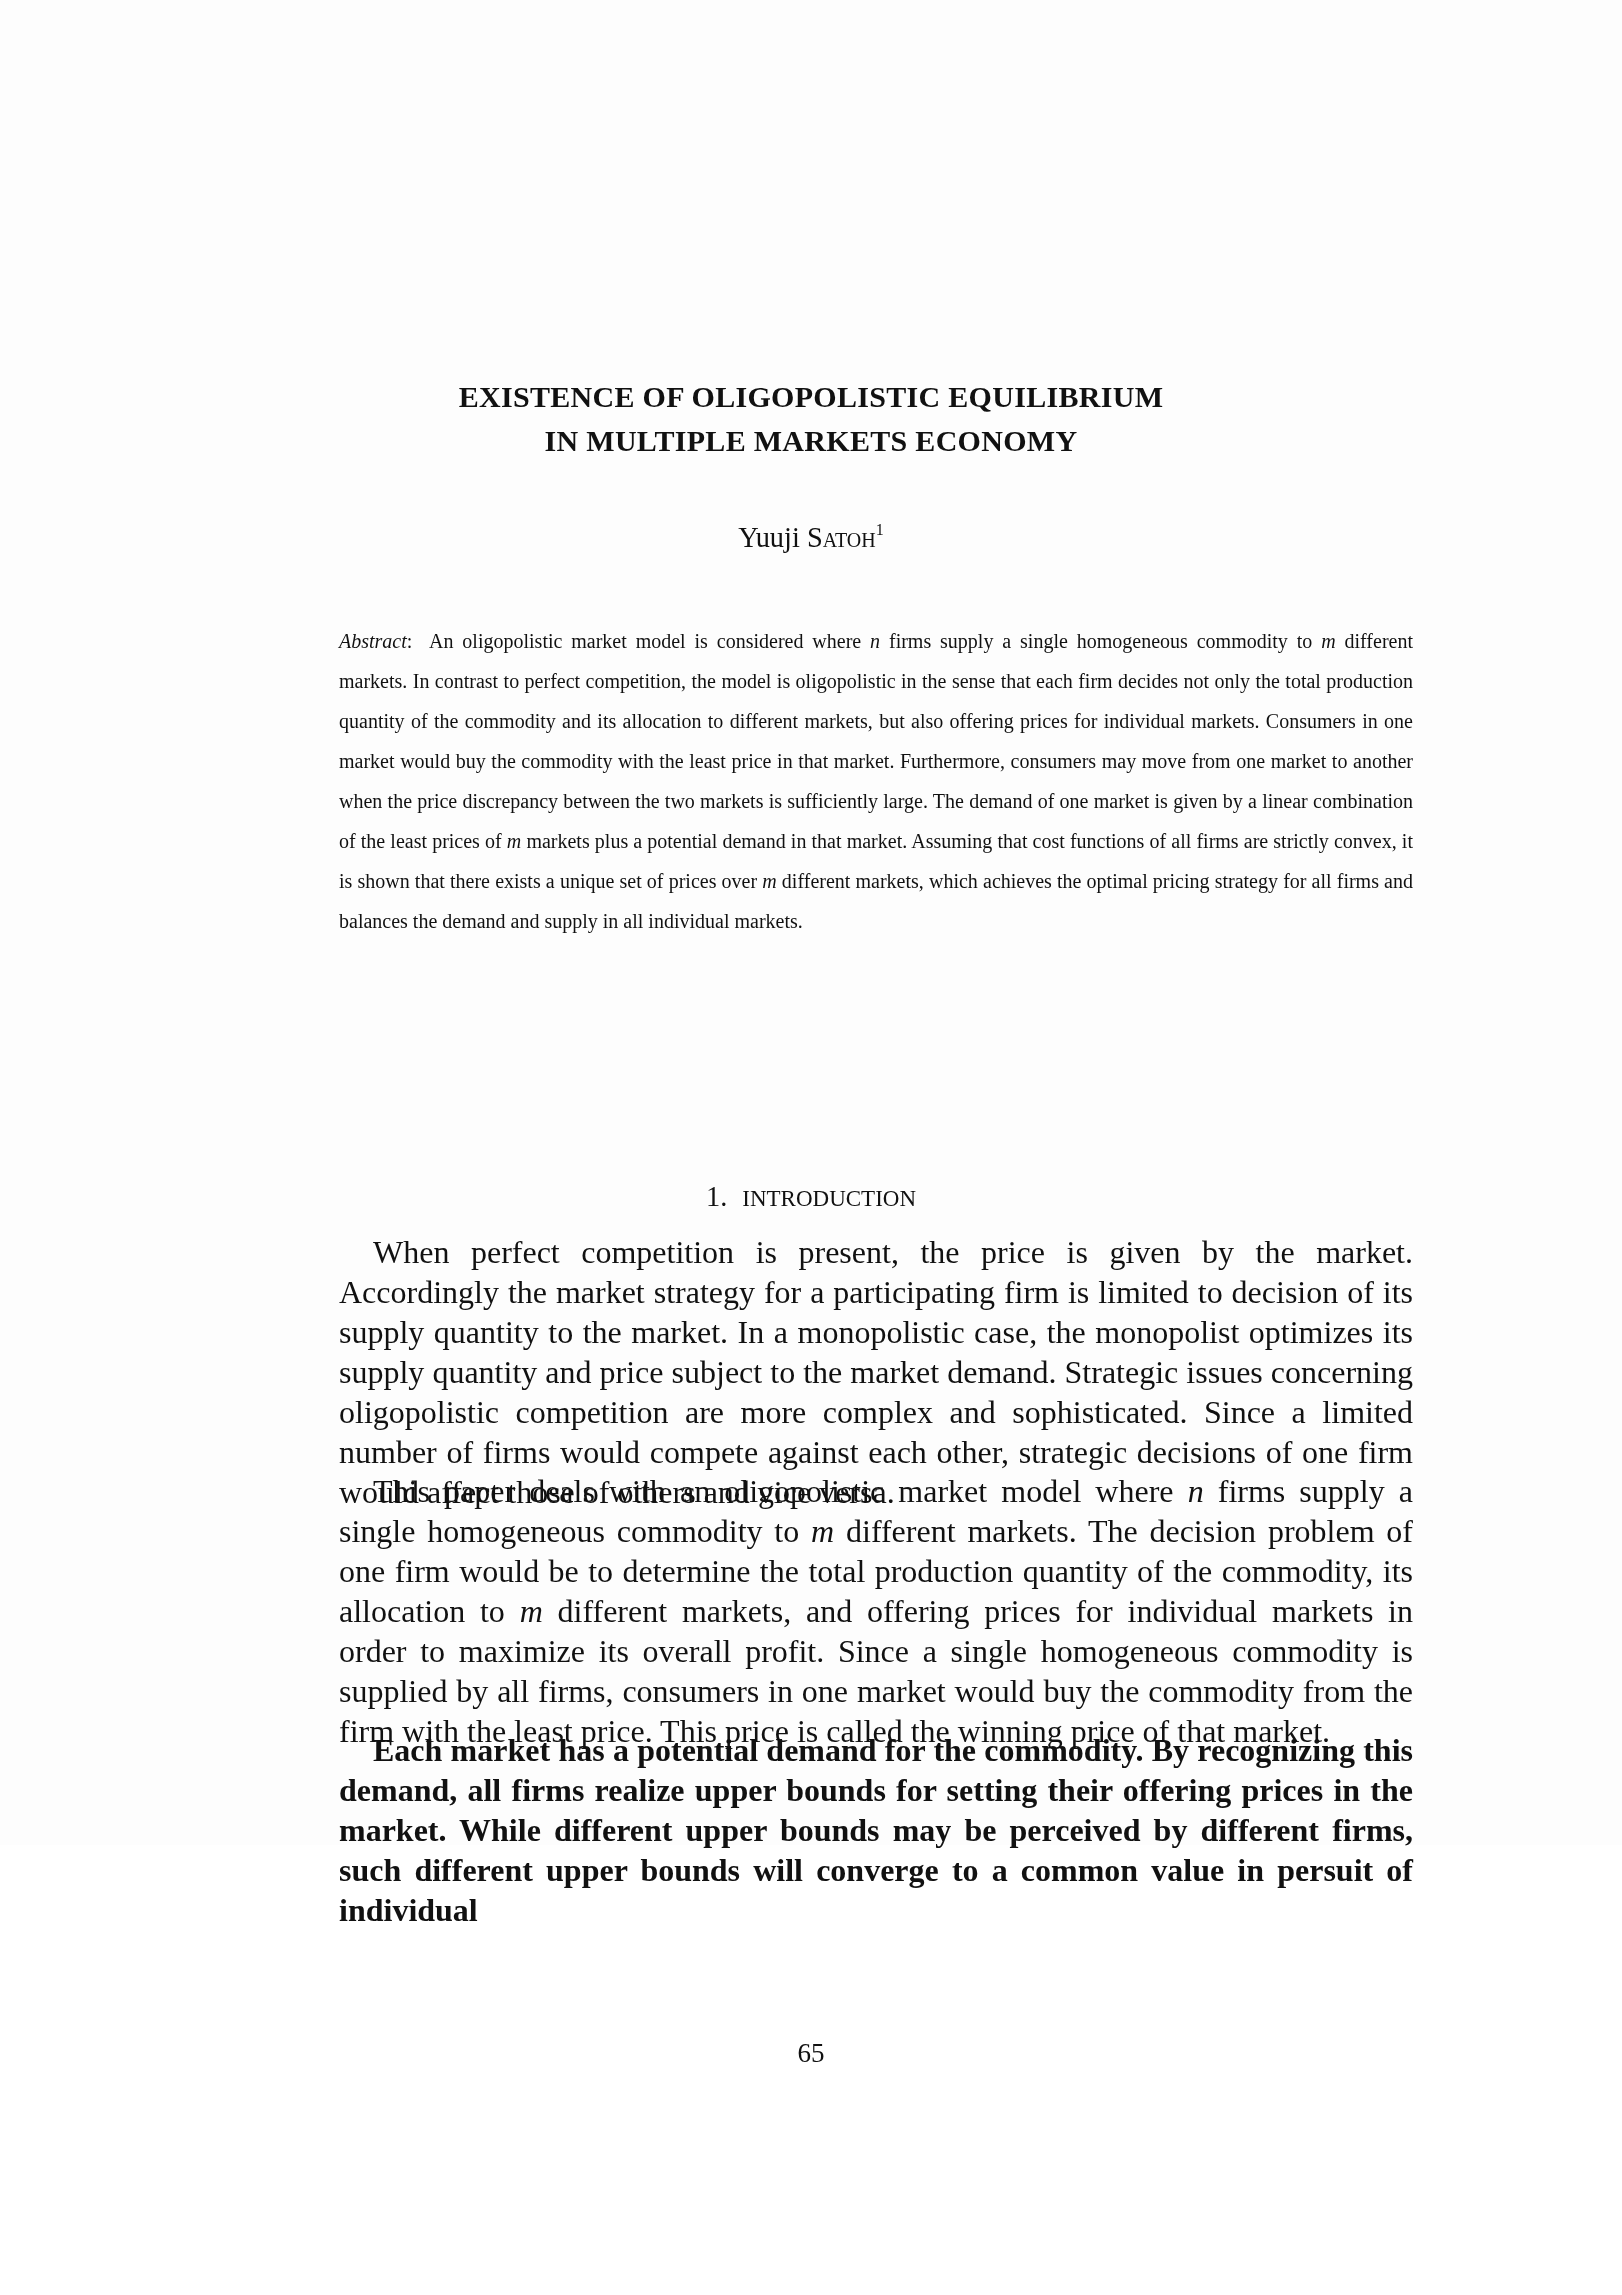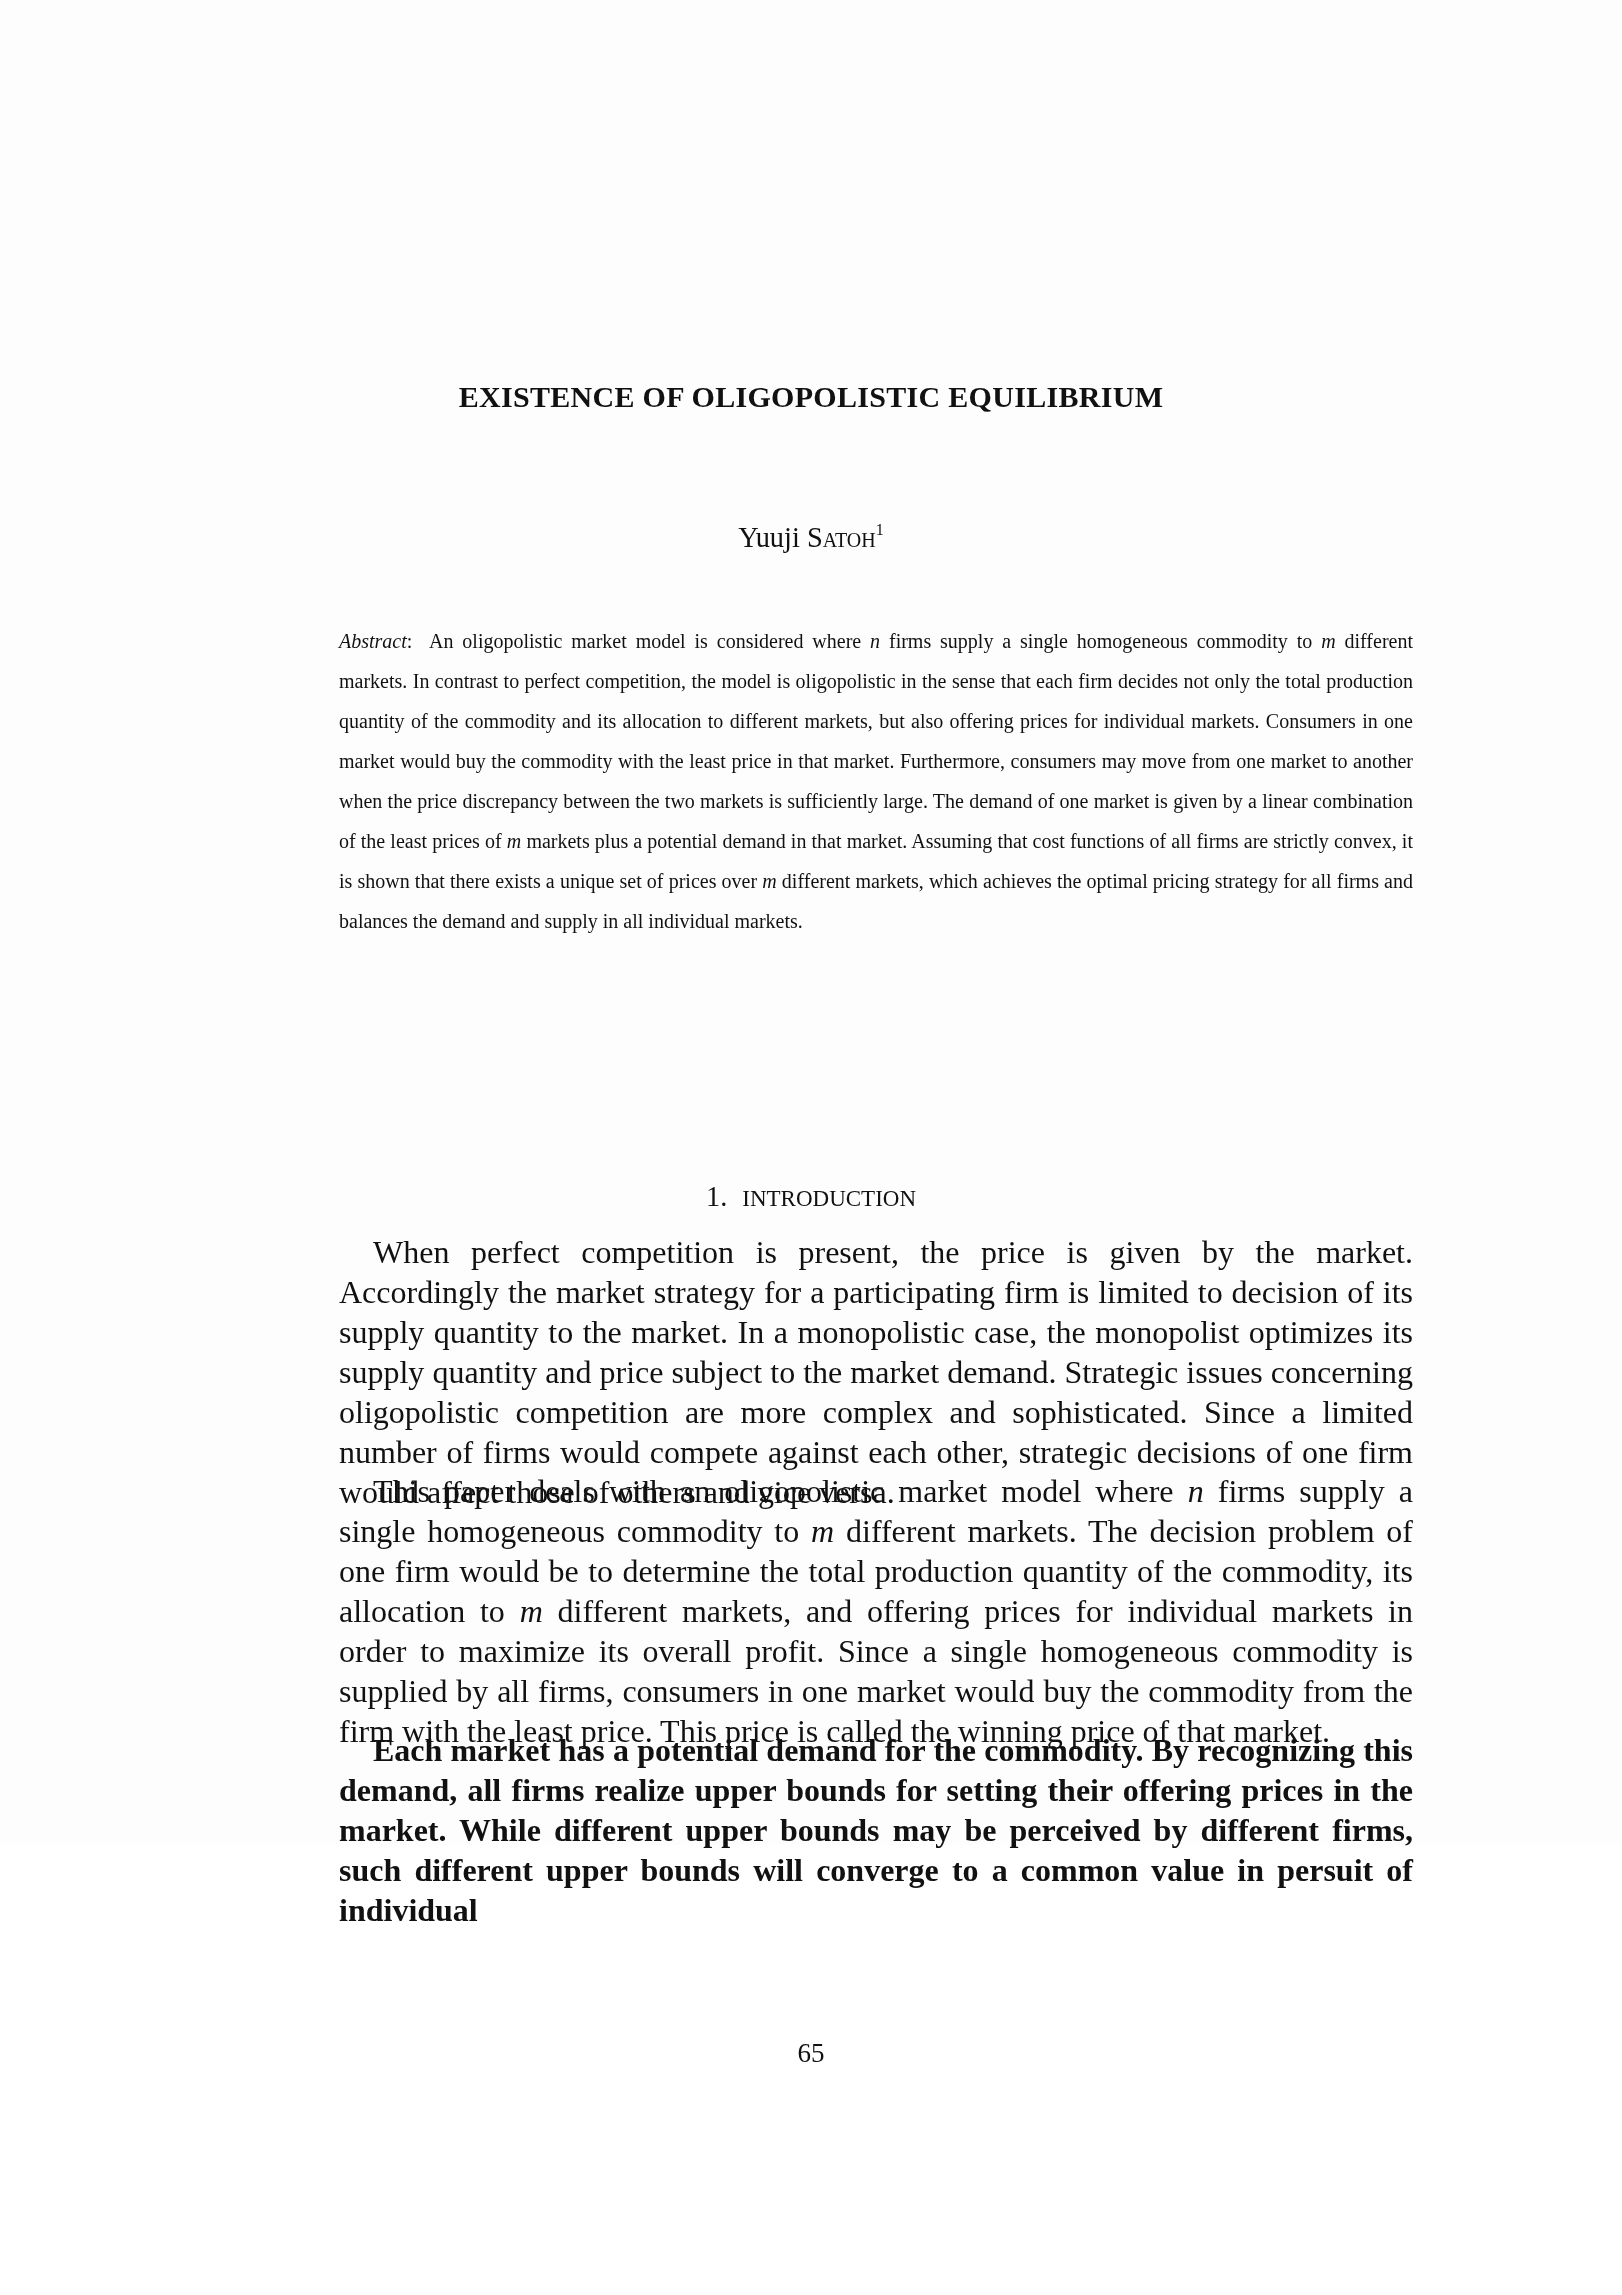--- a/index.html
+++ b/index.html
@@ -30,20 +30,21 @@
   .page-number { position: absolute; left: 0; width: 1622px; top: 2036px; text-align: center;
                  font-size: 27px; line-height: 34px; }
 </style>
 </head>
 <body>
 
 <div class="page">
 
   <div class="title">
     <div>EXISTENCE OF OLIGOPOLISTIC EQUILIBRIUM</div>
+    <div>IN MULTIPLE MARKETS ECONOMY</div>
   </div>
 
   <div class="author">
     <span>Yuuji</span>
     <span class="sc">Satoh</span><sup>1</sup>
   </div>
 
   <div class="col abstract"><span class="label">Abstract</span><span>:</span>&nbsp;<span> An oligopolistic market model is considered where </span><em>n</em><span> firms supply a single homogeneous commodity to </span><em>m</em><span> different markets. In contrast to perfect competition, the model is oligopolistic in the sense that each firm decides not only the total production quantity of the commodity and its allocation to different markets, but also offering prices for individual markets. Consumers in one market would buy the commodity with the least price in that market. Furthermore, consumers may move from one market to another when the price discrepancy between the two markets is sufficiently large. The demand of one market is given by a linear combination of the least prices of </span><em>m</em><span> markets plus a potential demand in that market. Assuming that cost functions of all firms are strictly convex, it is shown that there exists a unique set of prices over </span><em>m</em><span> different markets, which achieves the optimal pricing strategy for all firms and balances the demand and supply in all individual markets.</span></div>
 
   <div class="section-heading">

